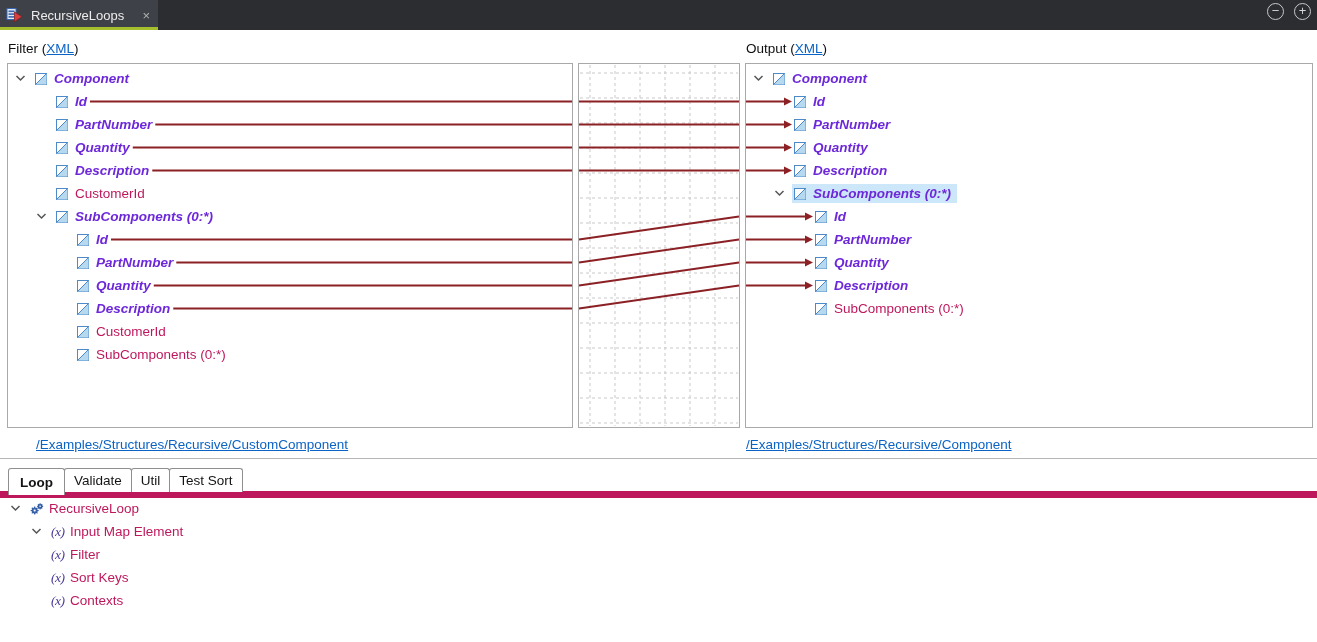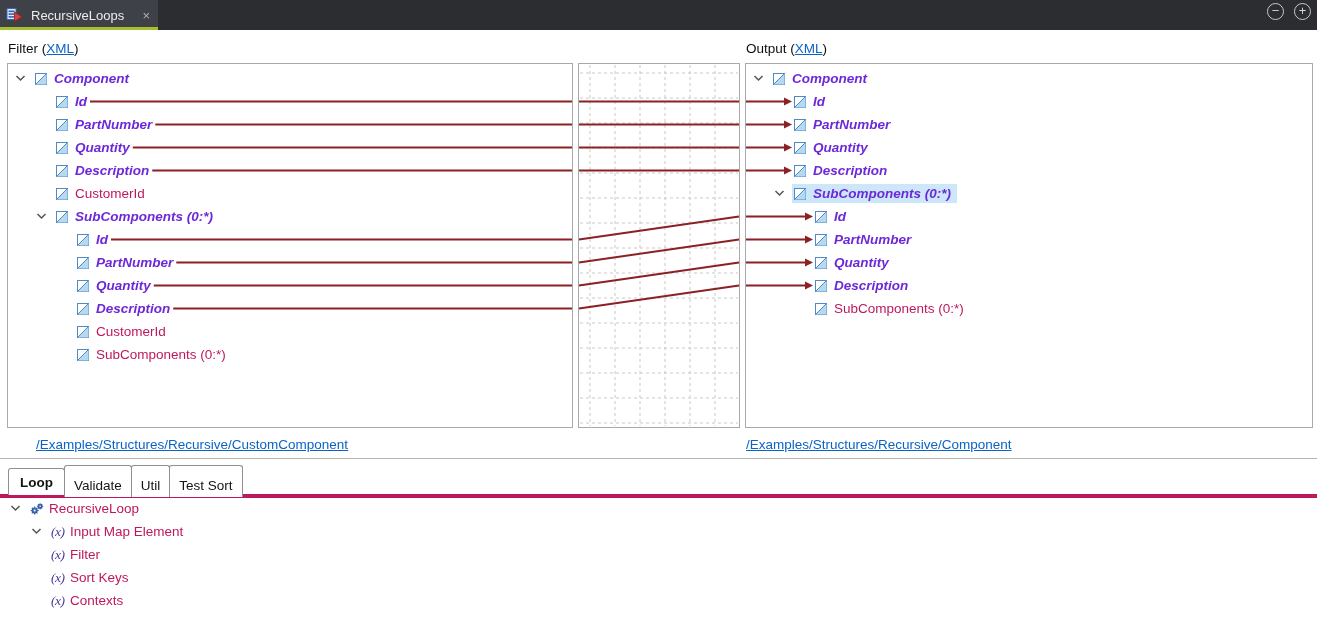--- a/index.html
+++ b/index.html
@@ -36,23 +36,23 @@
   .chev{flex:none;width:20px;display:flex;align-items:center;}
   .nicon{flex:none;width:14px;margin-right:5px;display:flex;align-items:center;}
   .nlabel{font-size:13.5px;color:#be185d;}
   .nlabel.mapped{font-weight:bold;font-style:italic;color:#6d28d9;}
   .selwrap{display:flex;align-items:center;background:#cde7fa;padding:2px 6px 2px 2px;margin-left:-2px;}
   .fxg{font-family:"Liberation Serif",serif;font-style:italic;color:#4a3c9c;font-size:13.5px;letter-spacing:-0.5px;}
 
   
   .splitter{position:absolute;left:0;top:458px;width:100%;height:1px;background:#b6b6b6;}
   .btabs{position:absolute;left:0;top:468px;width:1317px;height:30px;box-sizing:border-box;
-         padding-left:8px;border-bottom:4px solid #be185d;display:flex;align-items:center;}
+         padding-left:8px;border-bottom:7px solid #be185d;display:flex;align-items:flex-start;}
   .btab{box-sizing:border-box;border:1px solid #8f8f8f;border-bottom:none;background:#fff;
-        padding:12px 9px 4px;font-size:13.5px;margin-right:-1px;border-radius:3px 3px 0 0;
+        padding:4px 9px 4px;font-size:13.5px;margin-right:-1px;border-radius:3px 3px 0 0;
         position:relative;cursor:pointer;}
   .btab.active{font-weight:bold;padding:6px 11px 5px;margin-bottom:-1px;z-index:2;}
   #loop-tree{position:absolute;left:0;top:497px;text-align:center;}
   #loop-tree .trow{padding-left:10px;}
 
   
   #overlay{position:absolute;left:0;top:0;width:1317px;height:642px;pointer-events:none;z-index:4;}
   .mline{stroke:#8b2025;stroke-width:2;fill:none;}
   .marrow{fill:#8b2025;stroke:none;}
   .gline{stroke:#c9c9c9;stroke-width:1;stroke-dasharray:3,3;fill:none;}

